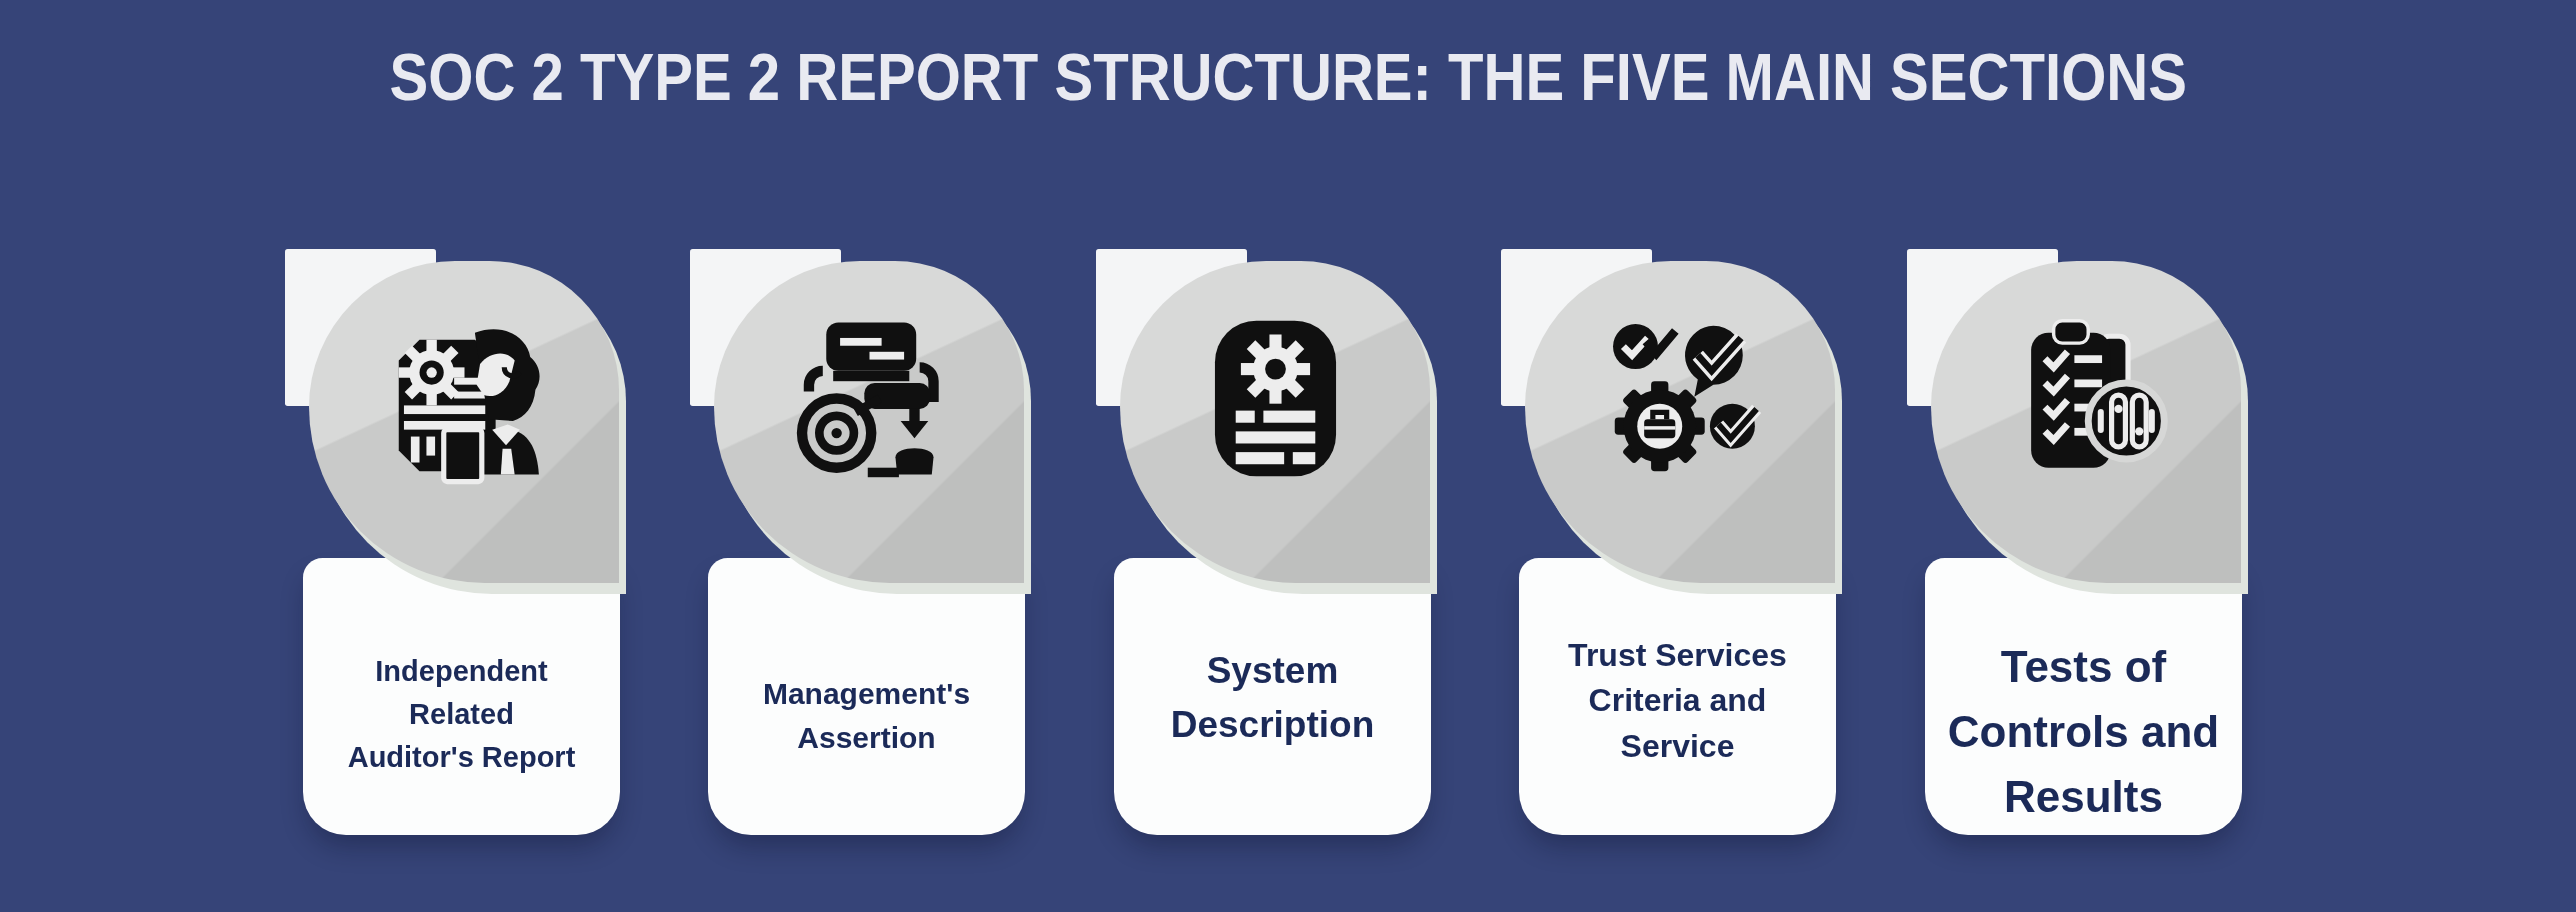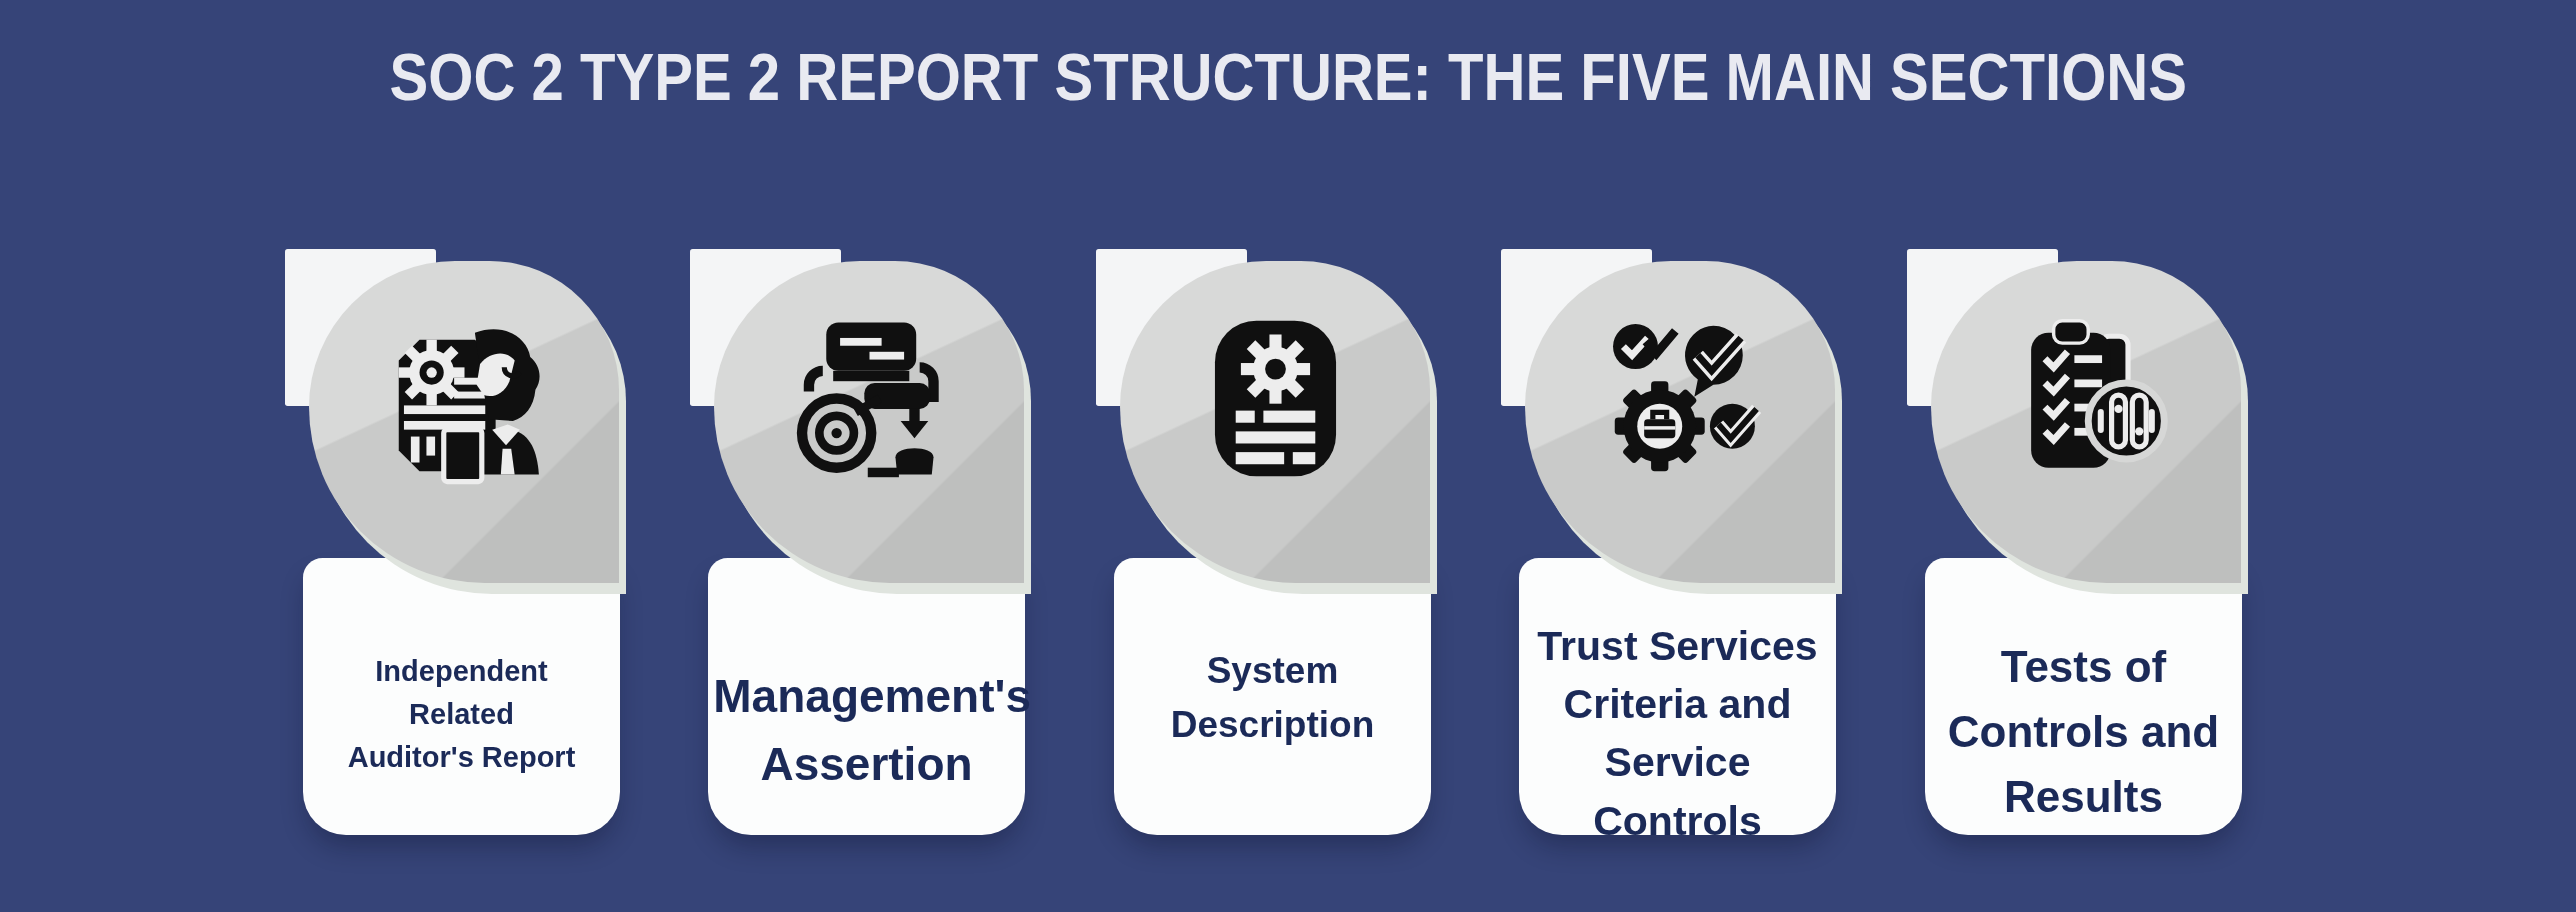--- a/index.html
+++ b/index.html
@@ -36,23 +36,23 @@
       linear-gradient(155deg, #d8d9d8 41%, #c9cac9 41.5%);
   }
   .icon{position:absolute;left:75px;top:67px;width:173px;height:173px;}
   .icon svg{width:100%;height:100%;display:block;}
   .label{
     position:absolute;left:5.3px;right:5.3px;text-align:center;font-weight:bold;
     color:#1b2a58;
   }
   .label span{display:block;}
   .c1 .label{top:405px;font-size:29px;line-height:1.48}
-  .c2 .label{top:417px;font-size:46px;line-height:1.48}
+  .c2 .label{top:427px;font-size:30px;line-height:1.48}
   .c3 .label{top:399px;font-size:37px;line-height:1.45}
-  .c4 .label{top:372px;font-size:41px;line-height:1.42}
+  .c4 .label{top:388px;font-size:32px;line-height:1.42}
   .c5 .label{top:389px;font-size:44px;line-height:1.48}
 </style>
 </head>
 <body>
 
 <div class="stage">
 
   <div class="title-wrap">
     <span class="title-text">SOC 2 TYPE 2 REPORT STRUCTURE: THE FIVE MAIN SECTIONS</span>
   </div>
@@ -204,21 +204,20 @@
           <path d="M-4 -4 v-4 h8 v4" fill="none" stroke="#101010" stroke-width="3"></path>
           <rect x="-9" y="-4" width="18" height="11" rx="2" fill="#101010"></rect>
           <rect x="-9" y="0" width="18" height="2" fill="#ededed"></rect>
         </g>
       </svg>
     </div>
     <div class="label">
       <span>Trust Services</span>
       <span>Criteria and</span>
       <span>Service</span>
-      <span>Controls</span>
     </div>
   </div>
 
   <div class="card c5">
     <div class="paper"></div>
     <div class="panel"></div>
     <div class="sliver"></div>
     <div class="drop"></div>
     <div class="icon">
       <svg viewBox="0 0 100 100" fill="#101010">

